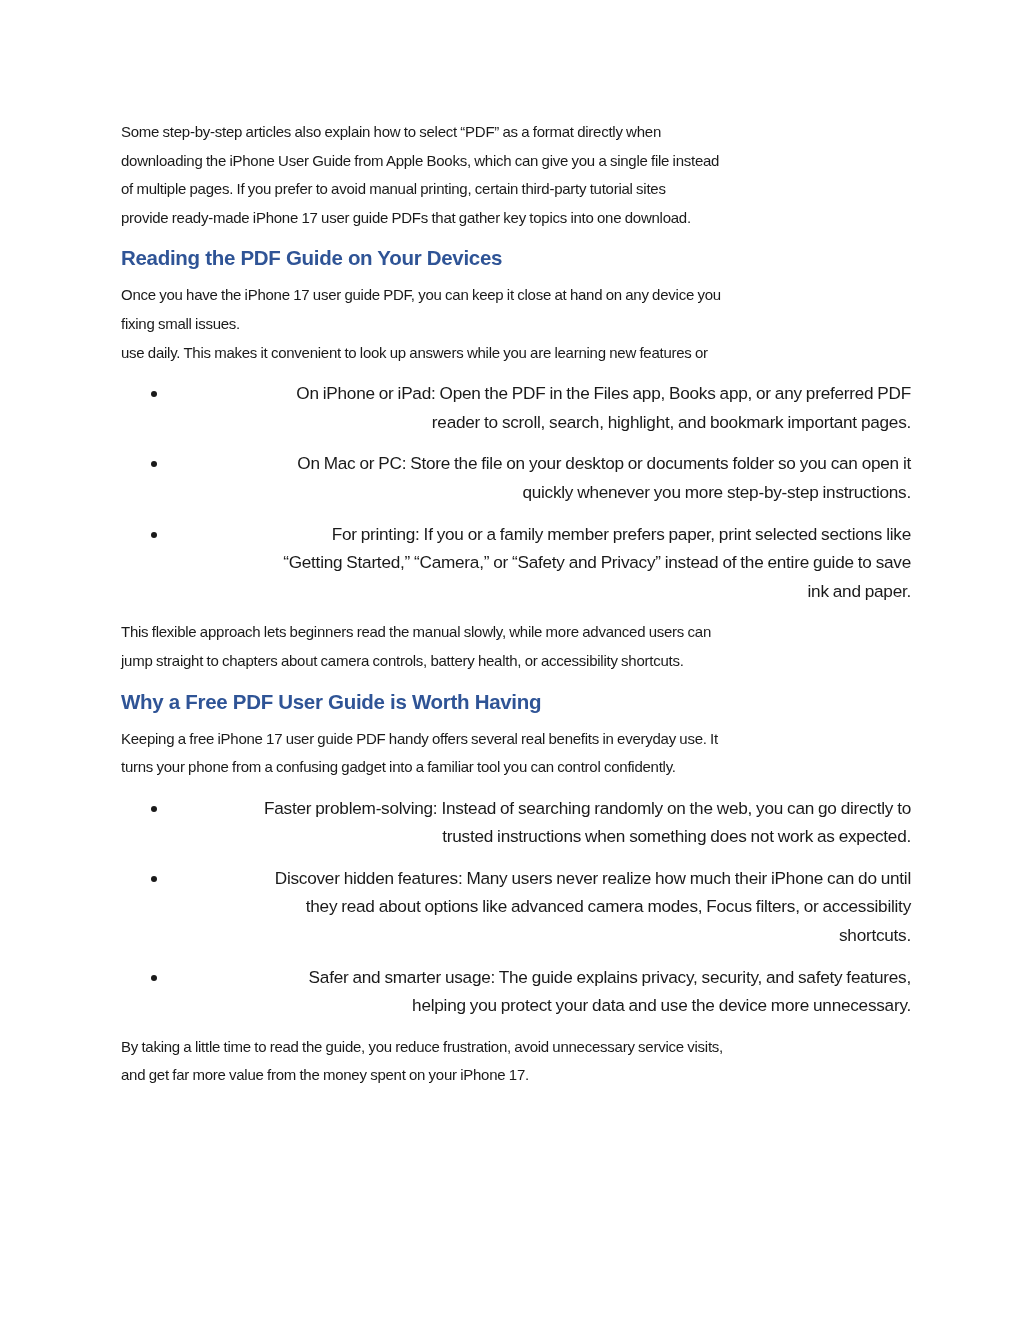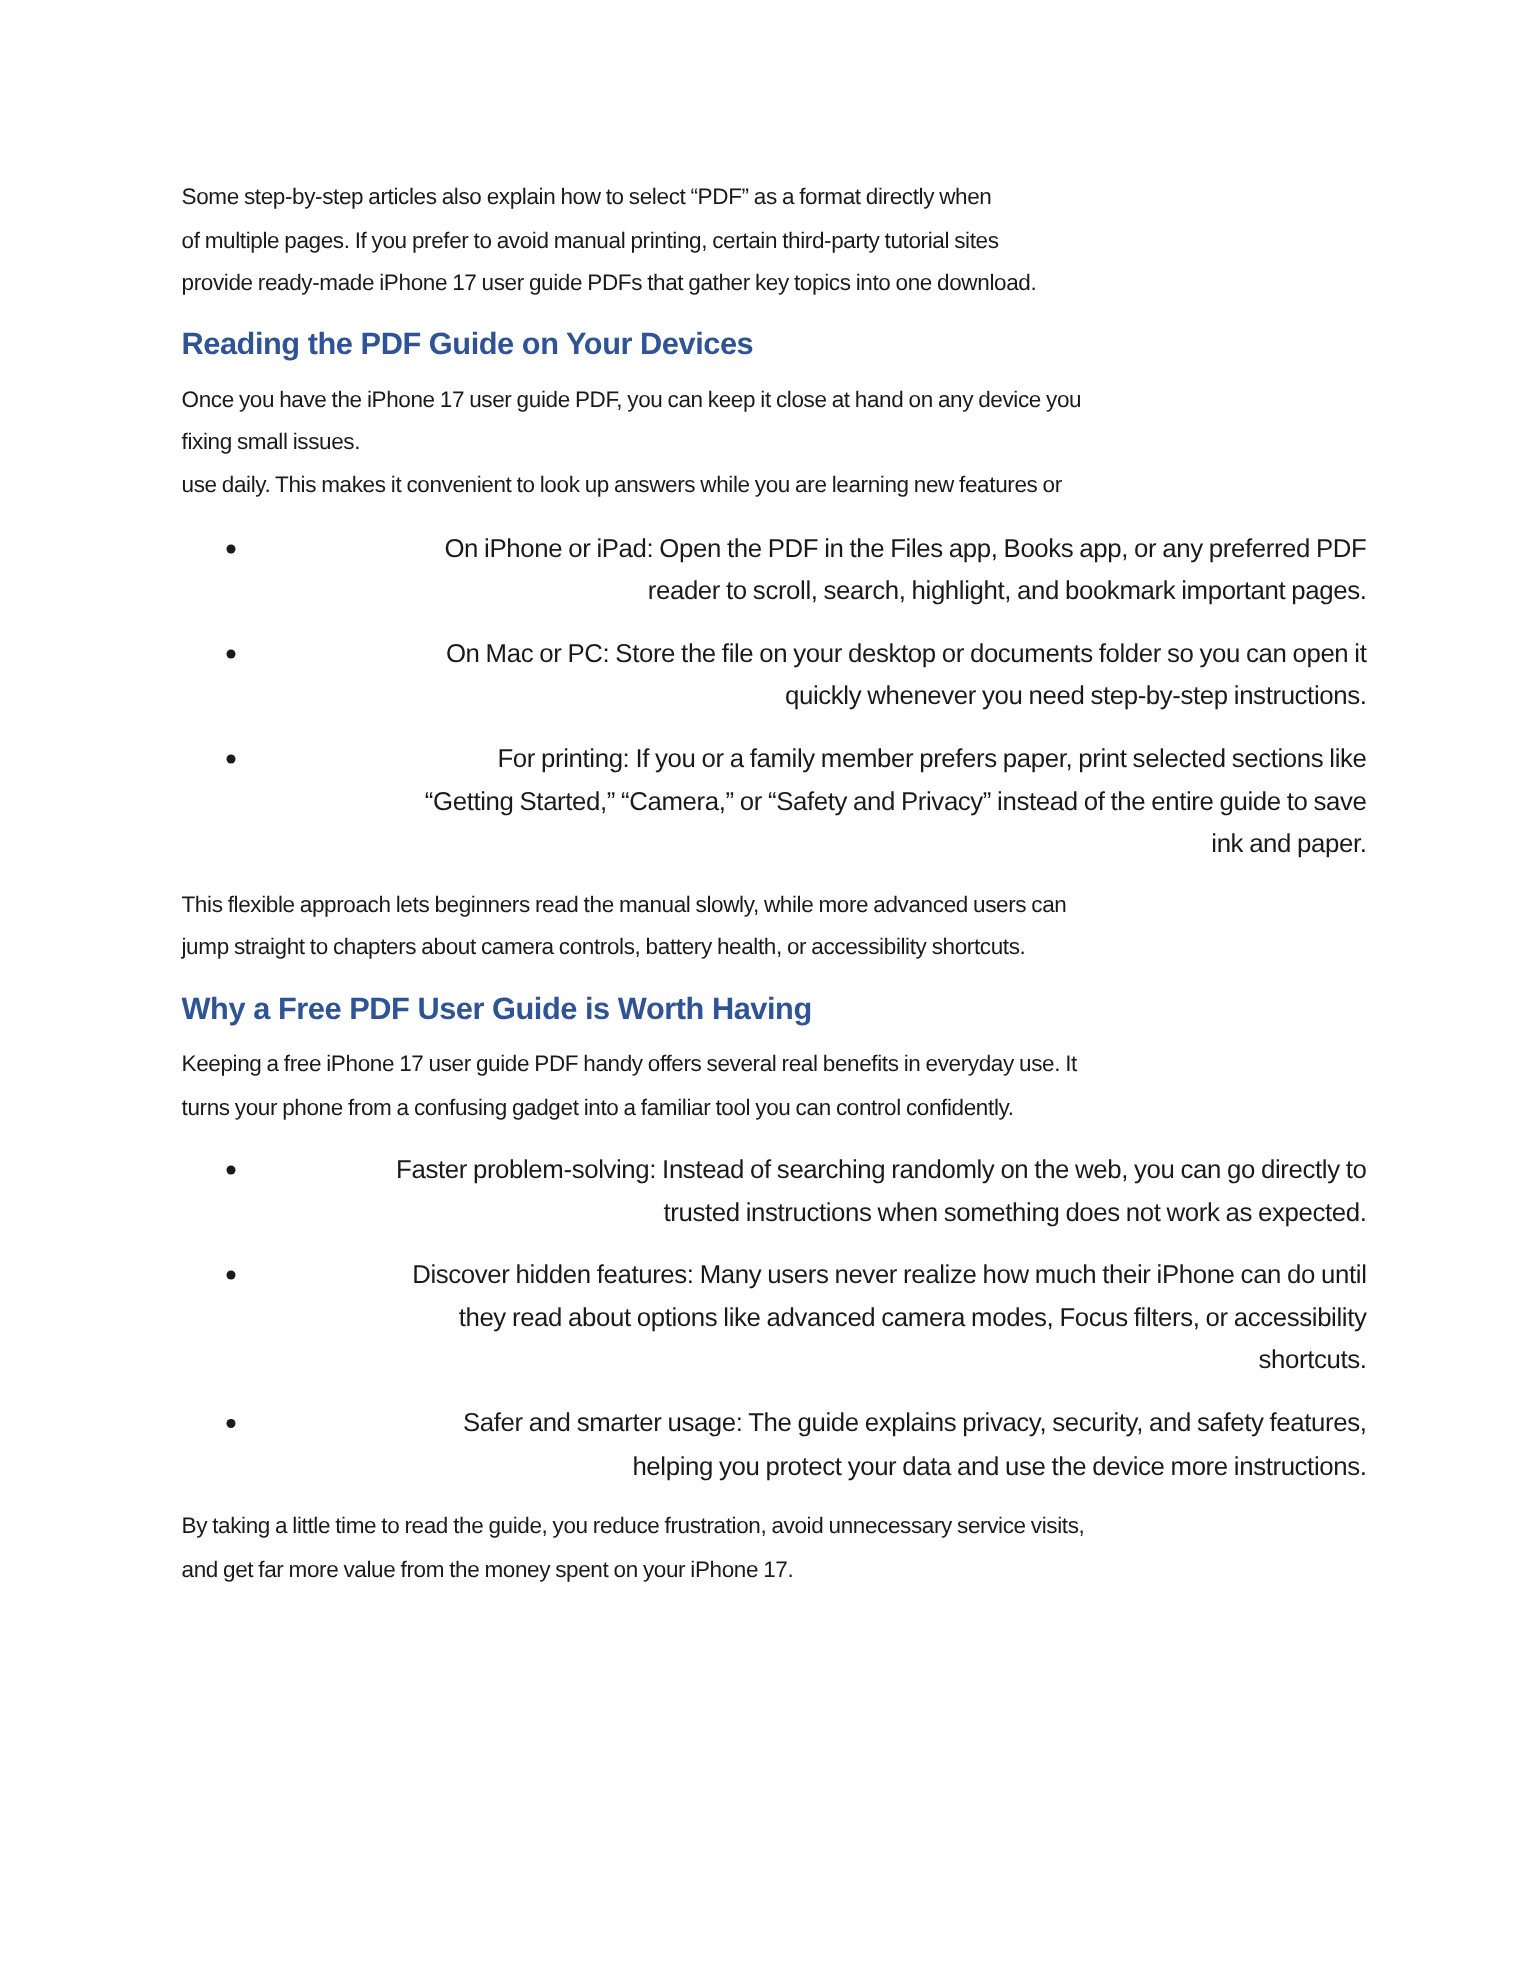--- a/index.html
+++ b/index.html
@@ -64,20 +64,21 @@
       background: #1a1a1a;
     }
   </style>
 </head>
 <body>
 
 <div class="page">
 
   <p class="para">
     <span class="line">Some step-by-step articles also explain how to select “PDF” as a format directly when</span>
+    <span class="line">downloading the iPhone User Guide from Apple Books, which can give you a single file instead</span>
     <span class="line">of multiple pages. If you prefer to avoid manual printing, certain third-party tutorial sites</span>
     <span class="line">provide ready-made iPhone 17 user guide PDFs that gather key topics into one download.</span>
   </p>
 
   <h2 class="heading">Reading the PDF Guide on Your Devices</h2>
 
   <p class="para">
     <span class="line">Once you have the iPhone 17 user guide PDF, you can keep it close at hand on any device you</span>
     <span class="line">fixing small issues.</span>
     <span class="line">use daily. This makes it convenient to look up answers while you are learning new features or</span>
@@ -85,21 +86,21 @@
 
   <ul class="bullets">
     <li class="bullet-item">
       <span class="bullet-dot"></span>
       <span class="line">On iPhone or iPad: Open the PDF in the Files app, Books app, or any preferred PDF</span>
       <span class="line">reader to scroll, search, highlight, and bookmark important pages.</span>
     </li>
     <li class="bullet-item">
       <span class="bullet-dot"></span>
       <span class="line">On Mac or PC: Store the file on your desktop or documents folder so you can open it</span>
-      <span class="line">quickly whenever you need step-by-step instructions.</span>
+      <span class="line">quickly whenever you more step-by-step instructions.</span>
     </li>
     <li class="bullet-item">
       <span class="bullet-dot"></span>
       <span class="line">For printing: If you or a family member prefers paper, print selected sections like</span>
       <span class="line">“Getting Started,” “Camera,” or “Safety and Privacy” instead of the entire guide to save</span>
       <span class="line">ink and paper.</span>
     </li>
   </ul>
 
   <p class="para">
@@ -122,21 +123,21 @@
     </li>
     <li class="bullet-item">
       <span class="bullet-dot"></span>
       <span class="line">Discover hidden features: Many users never realize how much their iPhone can do until</span>
       <span class="line">they read about options like advanced camera modes, Focus filters, or accessibility</span>
       <span class="line">shortcuts.</span>
     </li>
     <li class="bullet-item">
       <span class="bullet-dot"></span>
       <span class="line">Safer and smarter usage: The guide explains privacy, security, and safety features,</span>
-      <span class="line">helping you protect your data and use the device more instructions.</span>
+      <span class="line">helping you protect your data and use the device more unnecessary.</span>
     </li>
   </ul>
 
   <p class="para">
     <span class="line">By taking a little time to read the guide, you reduce frustration, avoid unnecessary service visits,</span>
     <span class="line">and get far more value from the money spent on your iPhone 17.</span>
   </p>
 
 </div>
 

